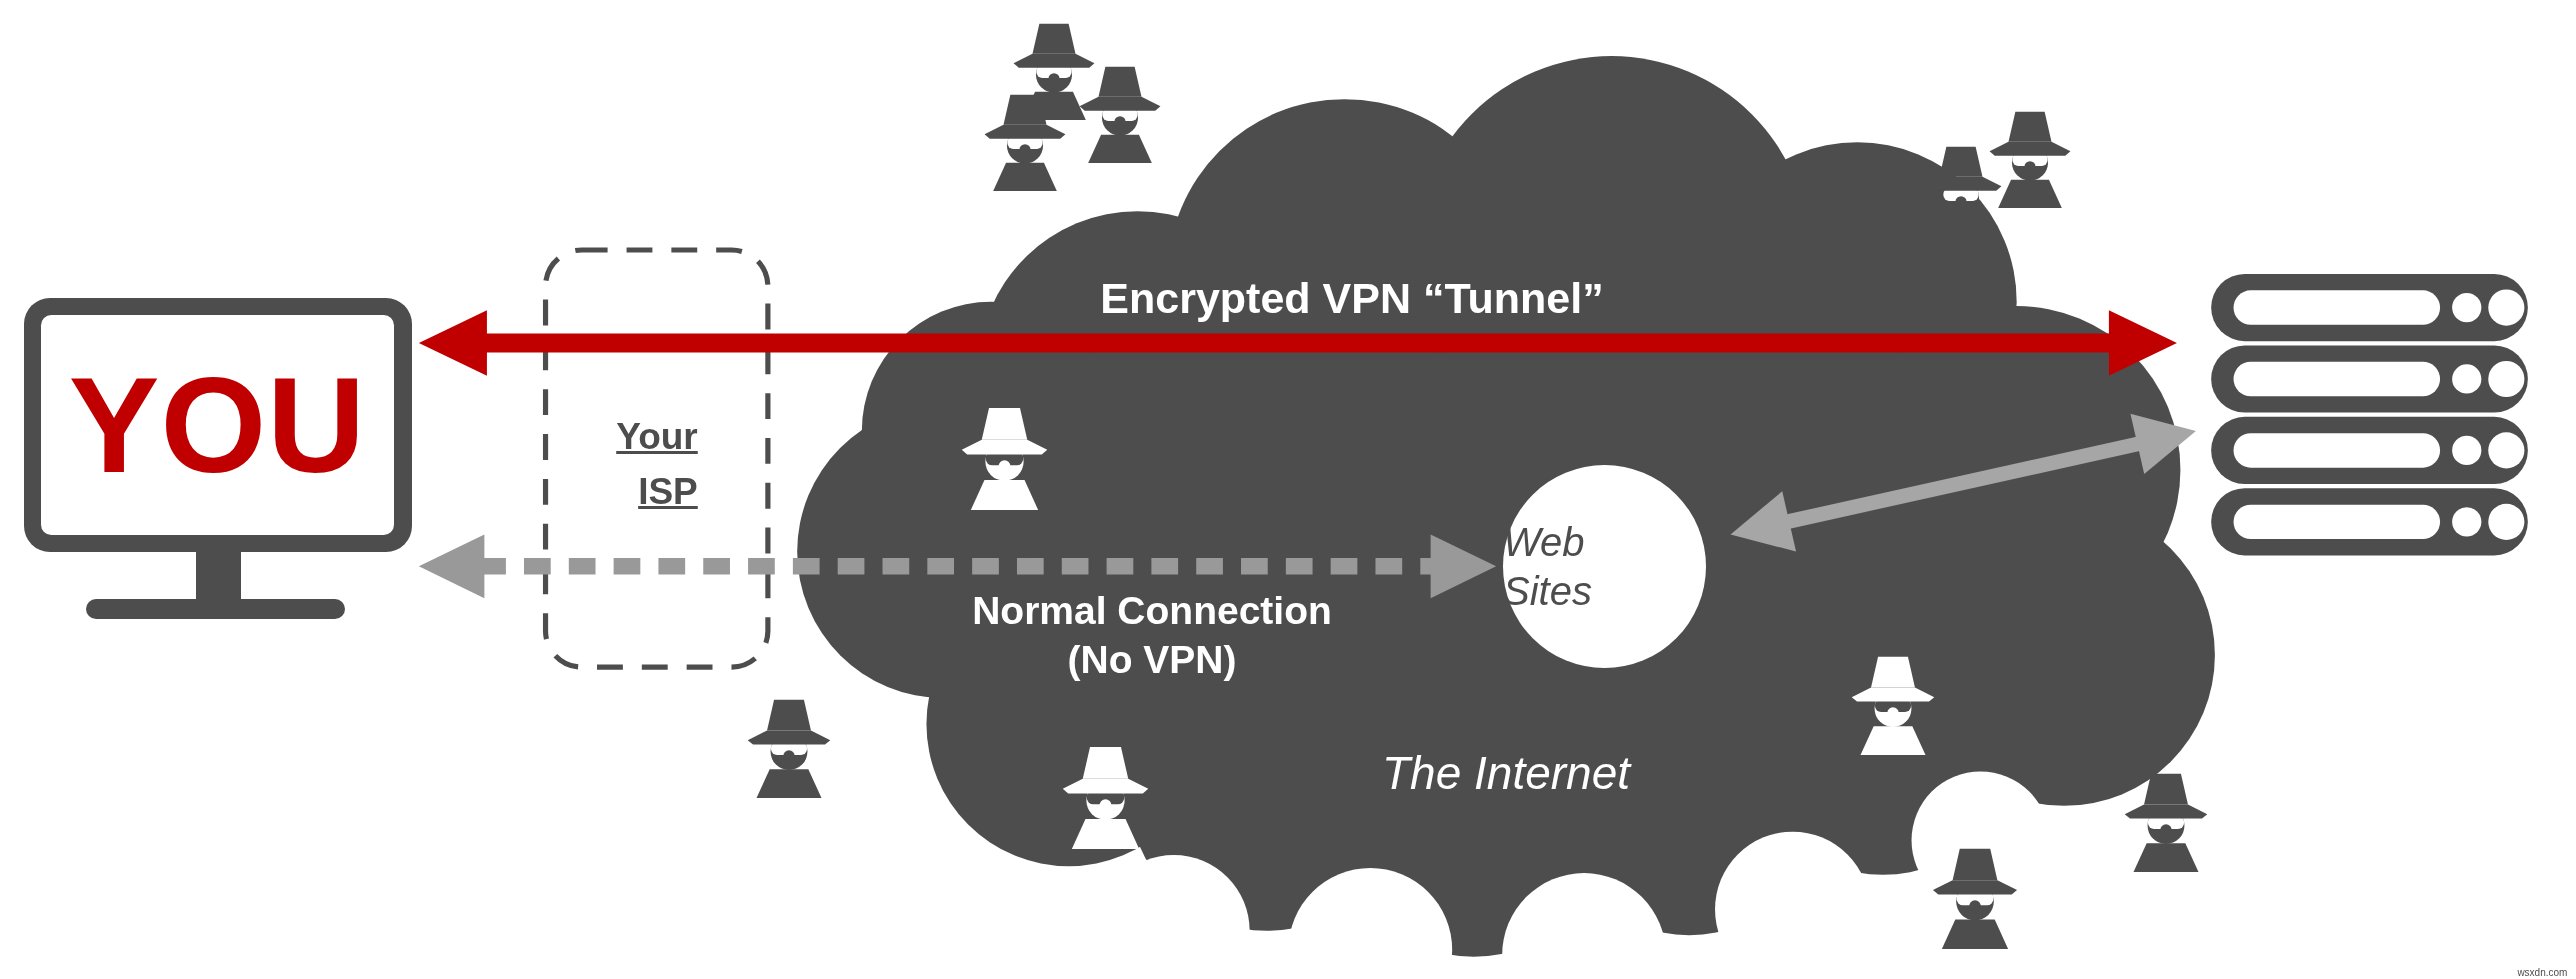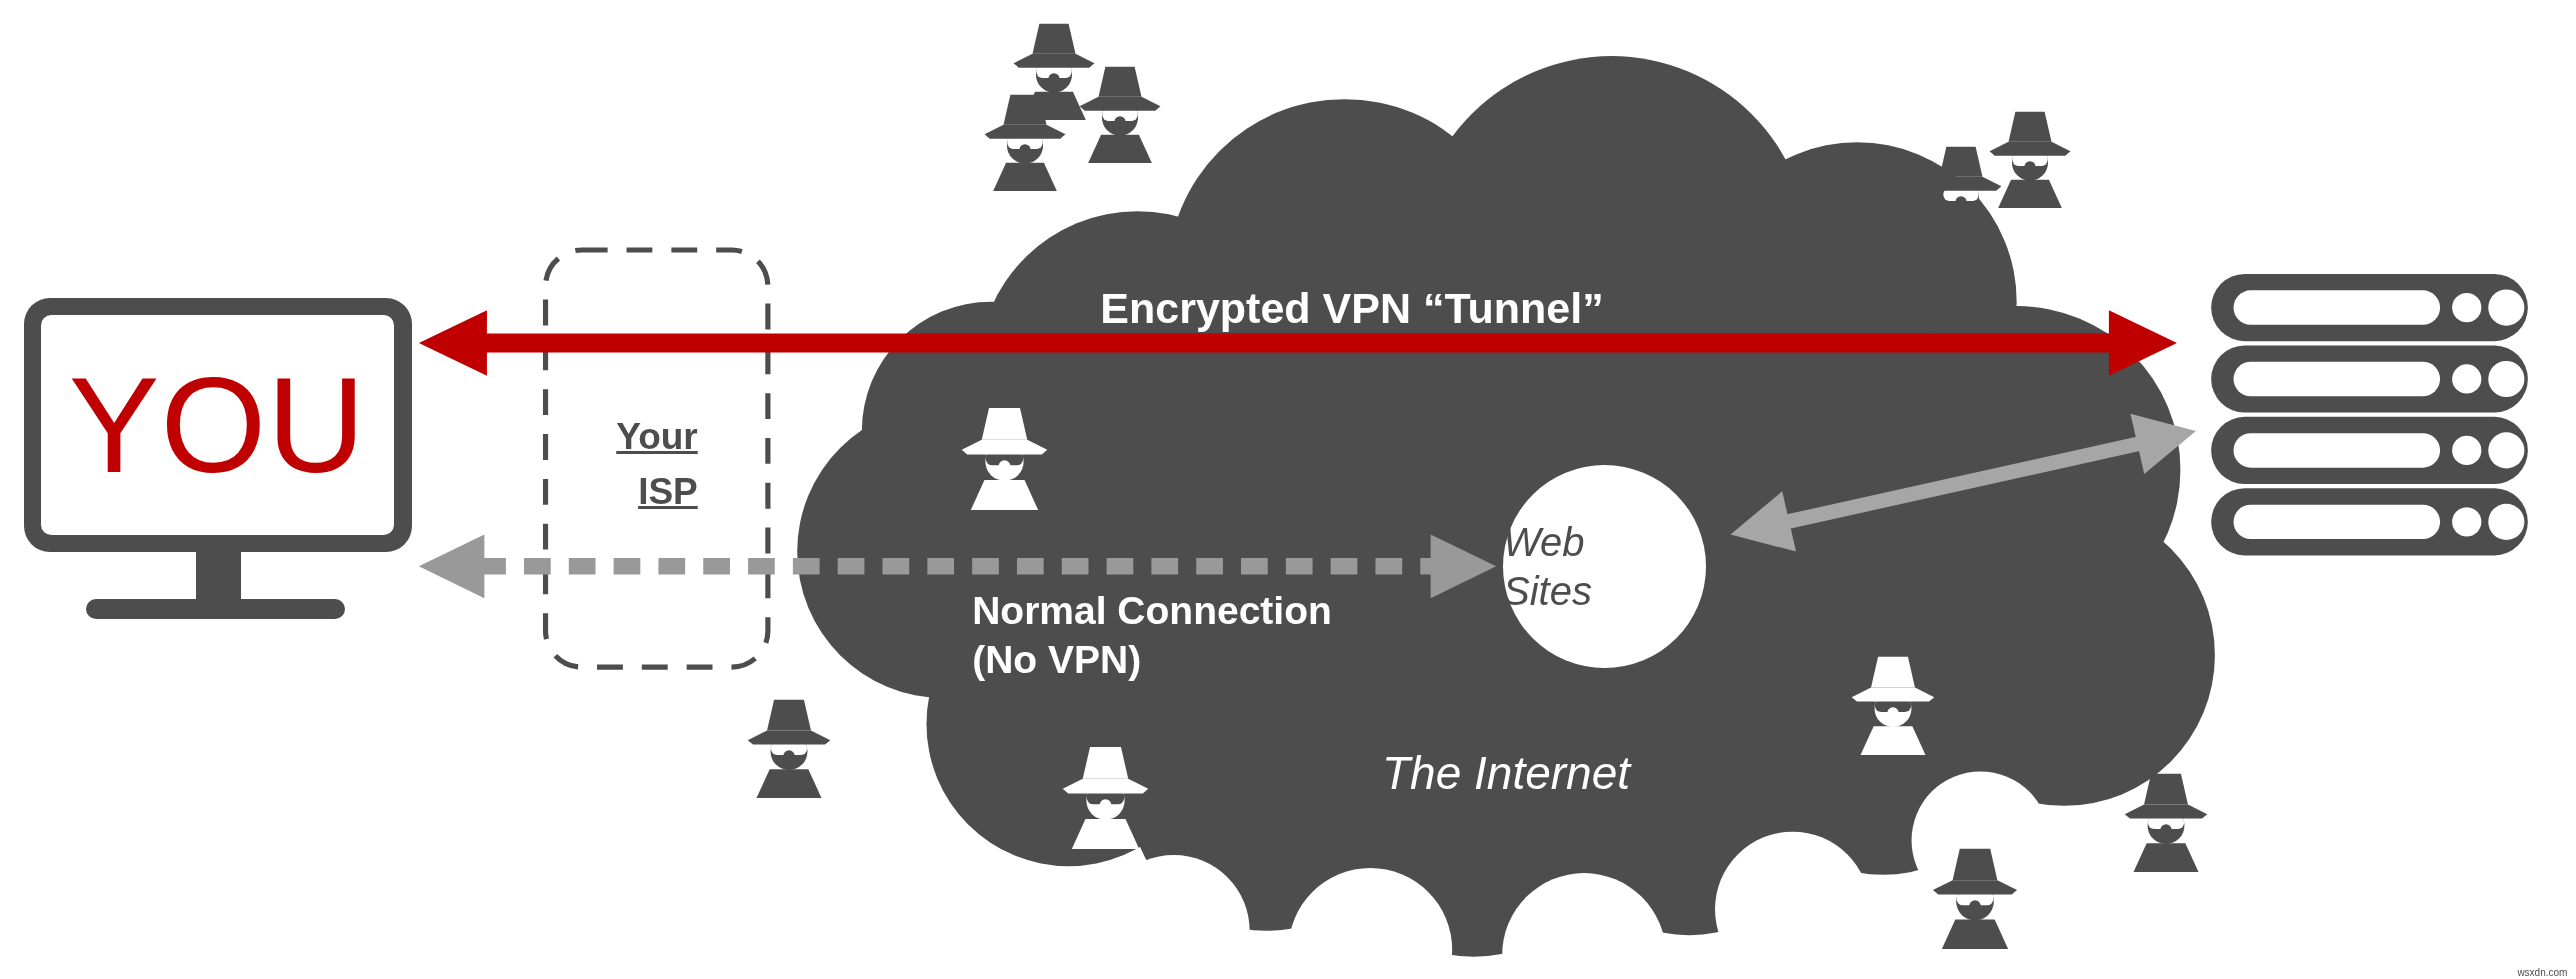--- a/index.html
+++ b/index.html
@@ -6,34 +6,34 @@
   #stage{position:relative;width:2576px;height:980px;background:#fff;overflow:hidden;
          font-family:"Liberation Sans", sans-serif;}
   #stage svg{display:block;}
   .abs{position:absolute;}
 
   
   .monitor-frame{position:absolute;left:24px;top:298px;width:388px;height:254px;
     background:var(--dark);border-radius:26px;}
   .monitor-screen{position:absolute;left:17px;top:17px;width:353px;height:220px;
     background:#fff;border-radius:10.3px;display:flex;align-items:center;justify-content:center;}
-  .you-label{font-weight:normal;font-size:136px;color:var(--red);letter-spacing:0.9px;}
+  .you-label{font-weight:bold;font-size:136px;color:var(--red);letter-spacing:0.9px;}
   .monitor-stand{position:absolute;left:196px;top:551px;width:45px;height:55px;background:var(--dark);}
   .monitor-base{position:absolute;left:86px;top:599px;width:259px;height:20px;
     background:var(--dark);border-radius:10.3px;}
 
   
   .isp-label{position:absolute;left:657px;top:409px;transform:translateX(-50%);
     text-align:right;font-weight:bold;font-size:37px;line-height:55px;color:var(--dark);text-decoration:underline;}
 
   
   .tunnel-label{position:absolute;left:1352px;top:274px;transform:translateX(-50%);
-    font-weight:bold;font-size:43px;color:#fff;white-space:nowrap;margin-top:10px;}
+    font-weight:bold;font-size:43px;color:#fff;white-space:nowrap;}
   .normal-label{position:absolute;left:1152px;top:586px;transform:translateX(-50%);
-    text-align:left;font-weight:bold;font-size:39px;line-height:49px;color:#fff;white-space:nowrap;}
+    text-align:center;font-weight:bold;font-size:39px;line-height:49px;color:#fff;white-space:nowrap;}
   .internet-label{position:absolute;left:1506px;top:746px;transform:translateX(-50%);
     font-style:italic;font-size:46px;color:#fff;white-space:nowrap;}
 
   
   .websites-circle{position:absolute;left:1503px;top:465px;width:203px;height:203px;
     background:#fff;border-radius:50%;display:flex;flex-direction:column;align-items:flex-start;
     justify-content:center;font-style:italic;font-size:40px;line-height:49px;color:var(--dark);}
 
   
   .server-label{position:absolute;left:2369px;top:219px;transform:translateX(-50%);

